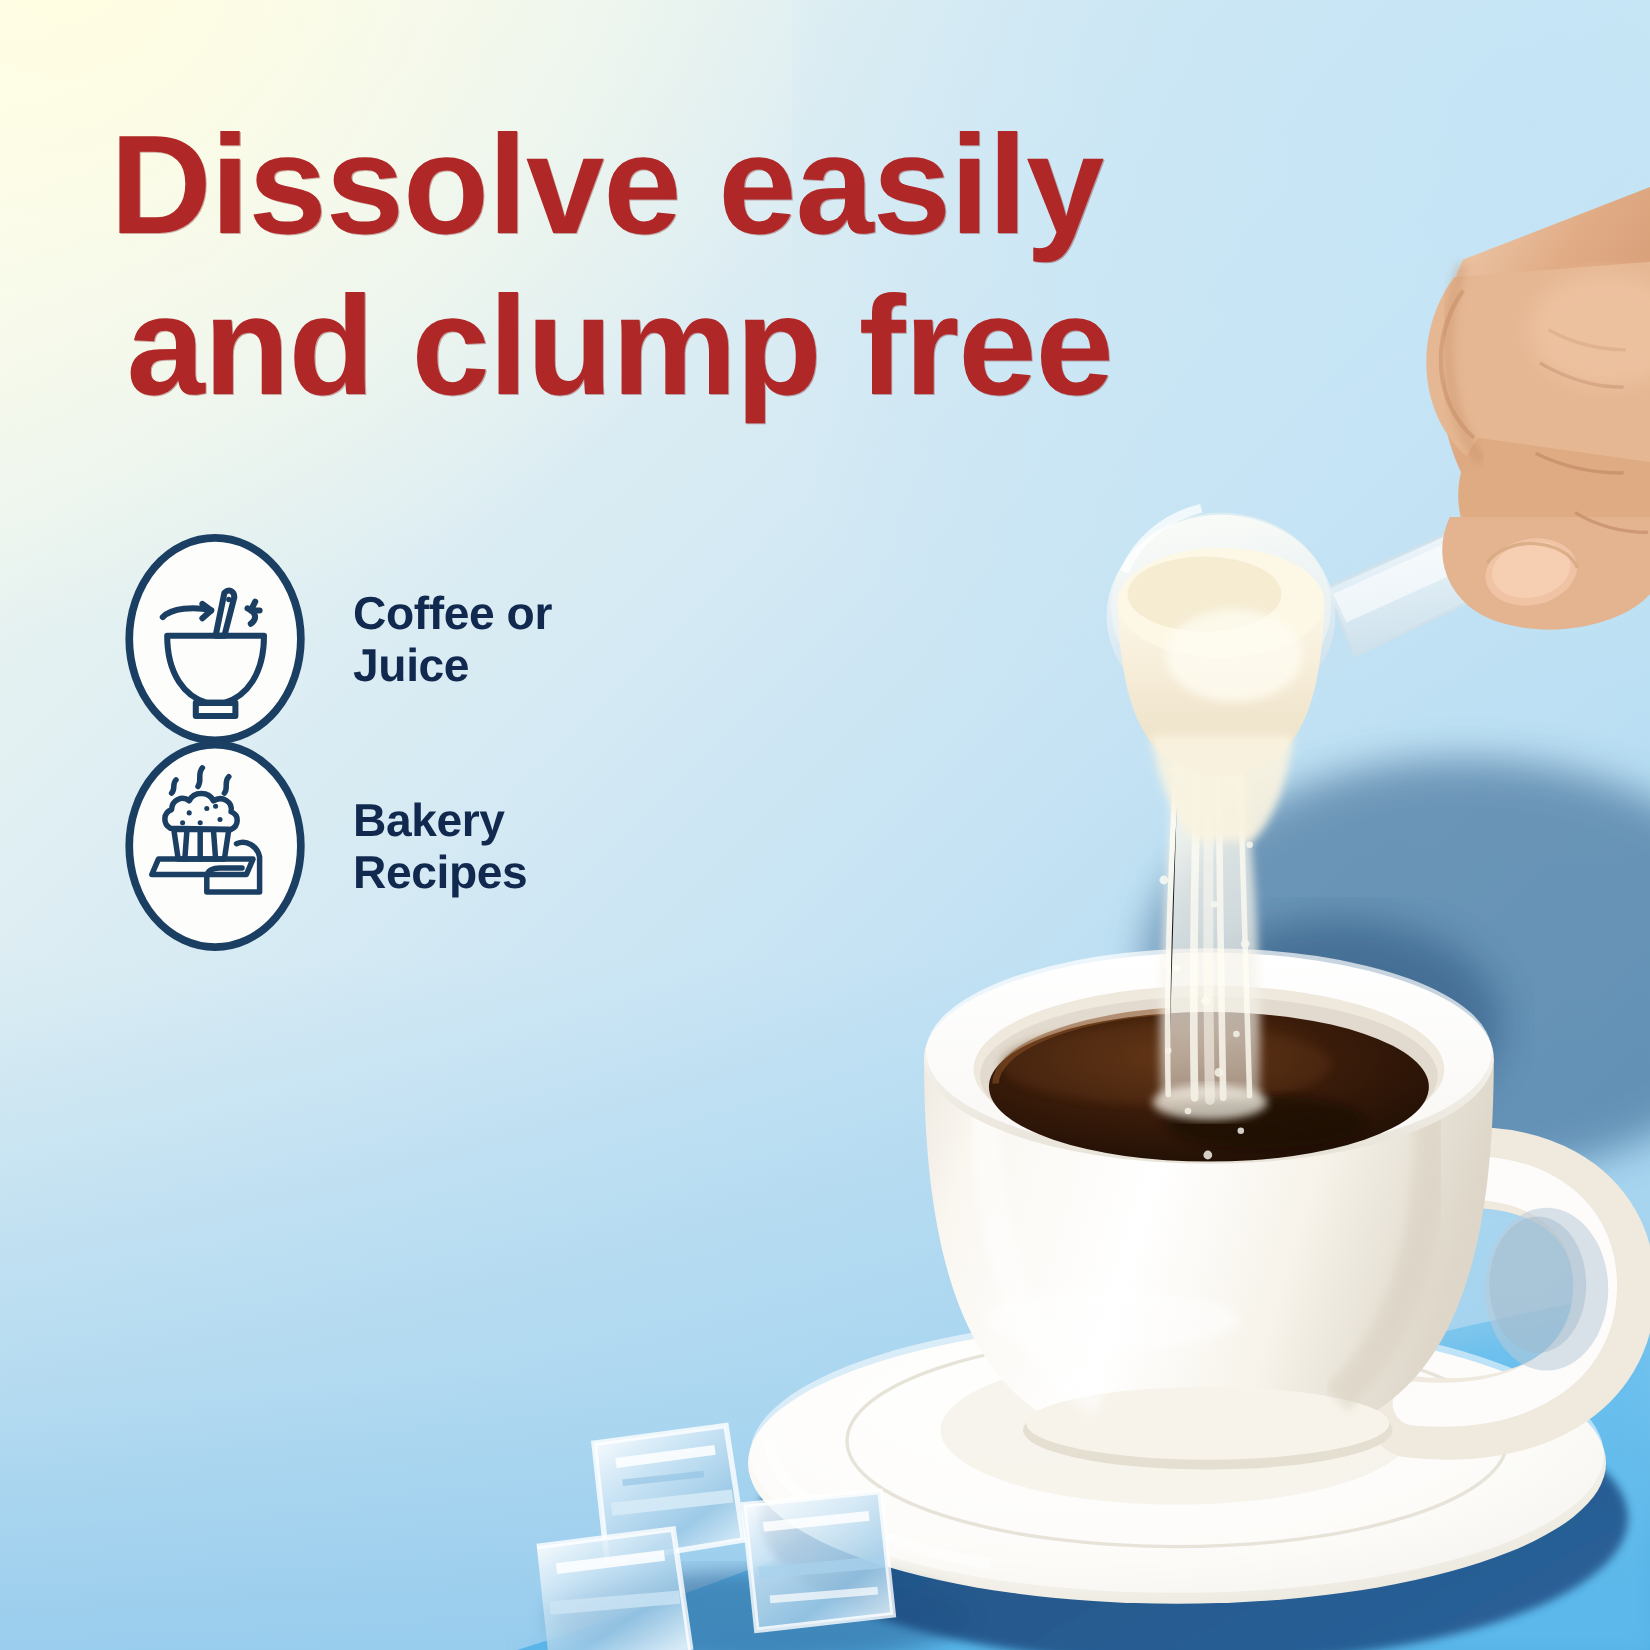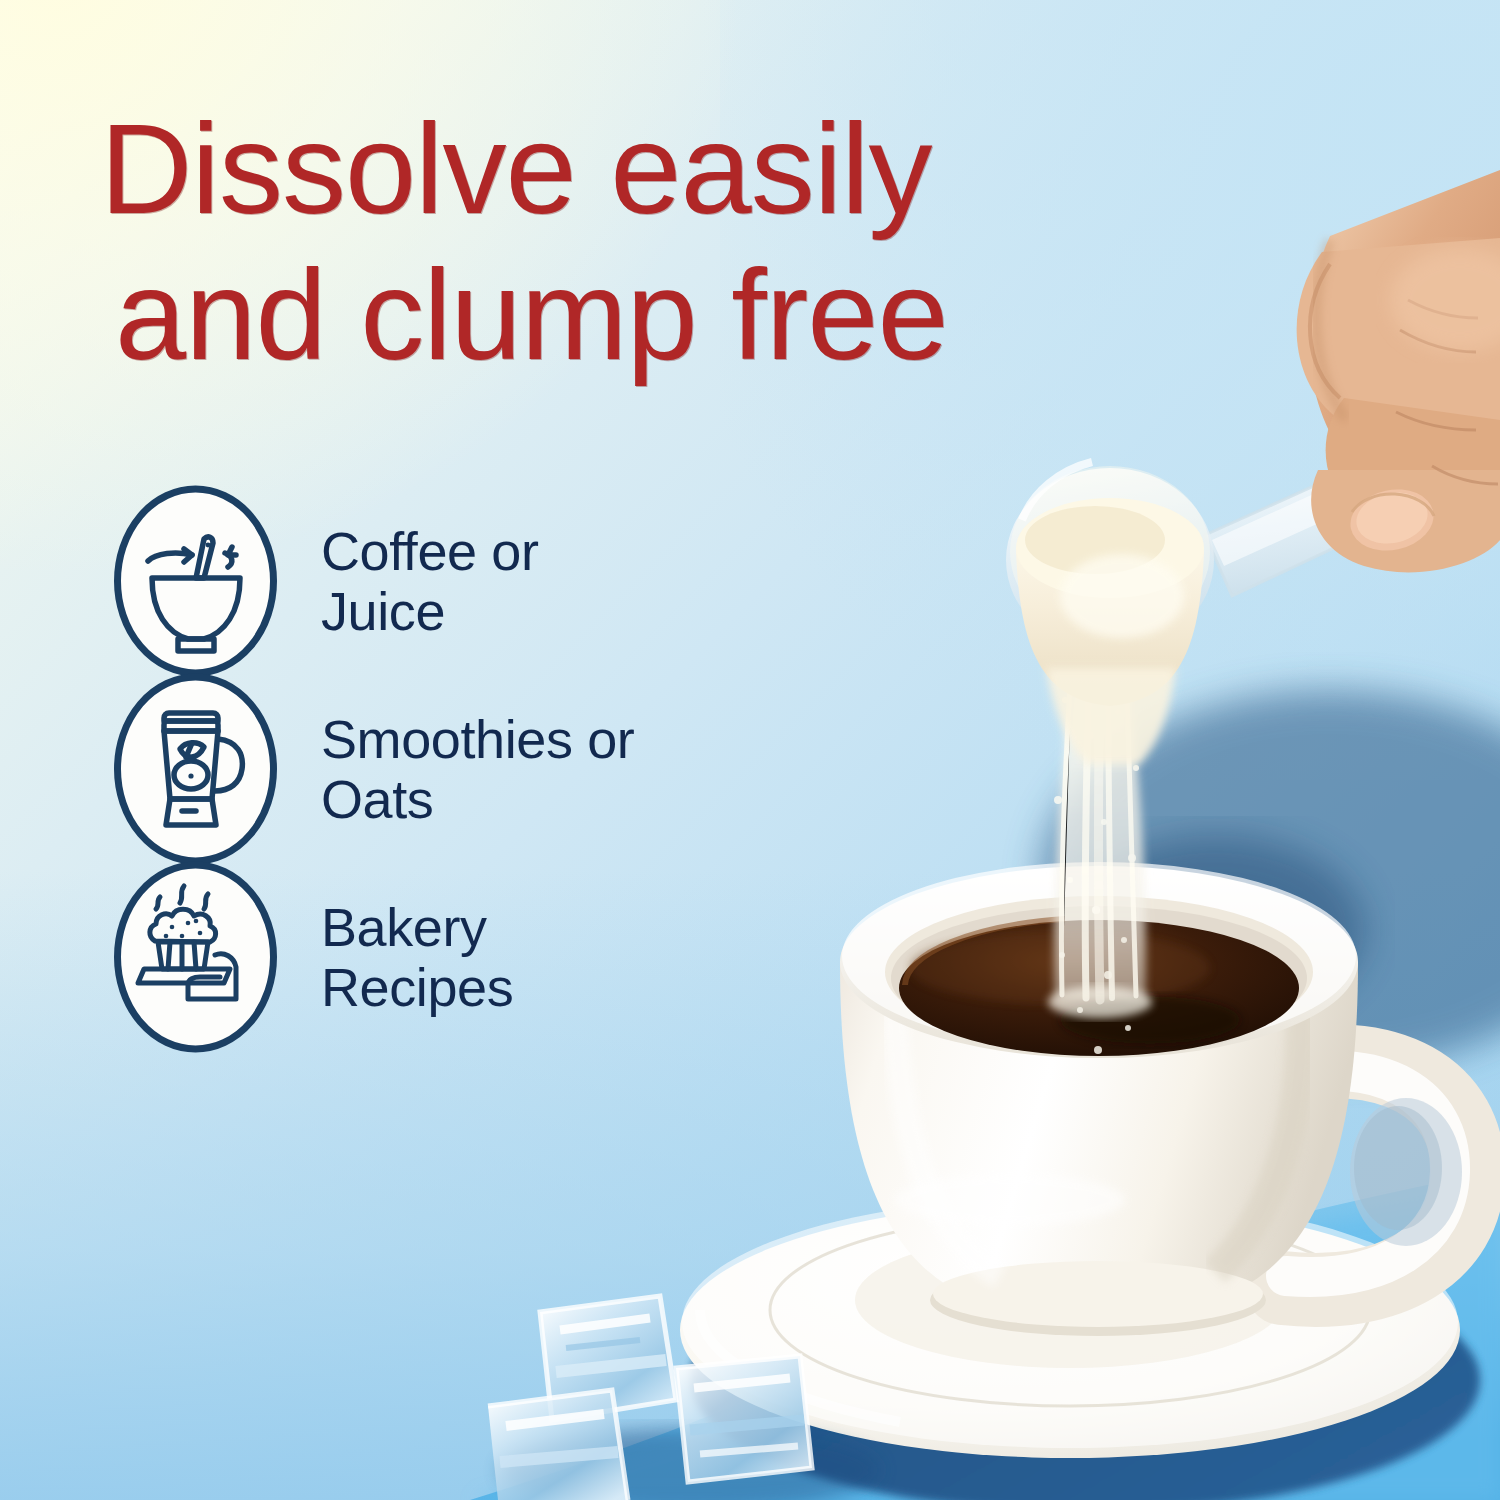--- a/index.html
+++ b/index.html
@@ -34,36 +34,36 @@
     background:radial-gradient(ellipse at 72% 26%, rgba(196,228,245,.95) 0%, rgba(196,228,245,.45) 48%, rgba(196,228,245,0) 78%);
   }
   .bg-bottom{
     position:absolute; left:0; bottom:-4%; width:100%; height:46%;
     background:linear-gradient(to top, rgba(145,201,236,.95) 0%, rgba(160,209,238,.55) 45%, rgba(170,214,240,0) 100%);
   }
 
   
   .headline{
     position:absolute; left:100px; top:96px; width:1180px;
-    font-size:128px; line-height:1.14; font-weight:normal;
+    font-size:128px; line-height:1.14; font-weight:bold;
     letter-spacing:-1px;
     color:#b02727;
     text-shadow:1px 1px 0 rgba(120,20,20,.35);
   }
   .headline .l2{ display:block;margin-left:15px; }
 
   
   .features{ position:absolute; left:112px; top:487px; width:700px; }
   .feature{ display:flex; align-items:center; gap:42px; height:188px; }
   .f-badge{
     flex:0 0 auto; width:167px; height:196px; position:relative;
   }
   .f-badge svg{ display:block; width:100%; height:100%; }
   .f-label{
-    font-size:54px; line-height:1.12; color:#12294f; font-weight:400;
+    font-size:42px; line-height:1.12; color:#12294f; font-weight:700;
     letter-spacing:-.4px; white-space:pre-line;
   }
 
   
   .photo{ position:absolute; inset:0; pointer-events:none; }
   .photo svg{ position:absolute; inset:0; width:1500px; height:1500px; }
 </style>
 </head>
 <body>
 
@@ -354,41 +354,20 @@
             <path d="M 72 66 L 80 72 L 72 79"></path>
             <path d="M 113 70 C 121 73 122 80 116 84"></path>
             <path d="M 120 64 L 116 72 L 124 72"></path>
           </g>
         </svg>
       </div>
       <div class="f-label">Coffee or
 Juice</div>
     </div>
 
-    <div class="feature">
-      <div class="f-badge">
-        <svg viewBox="0 0 167 196" xmlns="http://www.w3.org/2000/svg">
-          <ellipse cx="83.5" cy="98" rx="78" ry="92" fill="#fdfdfb" stroke="#1b3f63" stroke-width="7"></ellipse>
-          <g fill="none" stroke="#1b3f63" stroke-width="5.5" stroke-linecap="round" stroke-linejoin="round">
-            <path d="M 55 50 L 103 50 C 105 50 106 52 106 54 L 106 60 L 52 60 L 52 54 C 52 52 53 50 55 50 Z"></path>
-            <path d="M 57 42 L 101 42 C 104 42 106 44 106 47 L 106 50 L 52 50 L 52 47 C 52 44 54 42 57 42 Z"></path>
-            <path d="M 52 60 L 106 60 L 100 128 L 58 128 Z"></path>
-            <path d="M 106 68 C 126 70 132 84 130 98 C 128 112 118 120 103 120"></path>
-            <path d="M 58 128 L 100 128 L 104 154 L 54 154 Z"></path>
-            <path d="M 70 140 L 84 140"></path>
-            <path d="M 68 78 C 74 70 86 70 92 76 C 86 88 74 90 68 78 Z"></path>
-            <path d="M 80 72 L 74 86"></path>
-            <ellipse cx="79" cy="104" rx="17" ry="14"></ellipse>
-            <circle cx="79" cy="105" r="2.6" fill="#1b3f63" stroke="none"></circle>
-          </g>
-        </svg>
-      </div>
-      <div class="f-label">Smoothies or
-Oats</div>
-    </div>
 
     <div class="feature">
       <div class="f-badge">
         <svg viewBox="0 0 167 196" xmlns="http://www.w3.org/2000/svg">
           <ellipse cx="83.5" cy="98" rx="78" ry="92" fill="#fdfdfb" stroke="#1b3f63" stroke-width="7"></ellipse>
           <g fill="none" stroke="#1b3f63" stroke-width="5" stroke-linecap="round" stroke-linejoin="round">
             <path d="M 44 50 C 48 46 44 42 48 38"></path>
             <path d="M 68 44 C 72 38 67 33 72 27"></path>
             <path d="M 92 50 C 96 45 91 40 96 35"></path>
             <path d="M 43 82 C 36 78 36 68 44 65 C 44 56 54 52 60 57 C 64 48 78 48 82 57 C 90 52 100 58 98 67 C 106 70 105 80 98 83 Z"></path>

